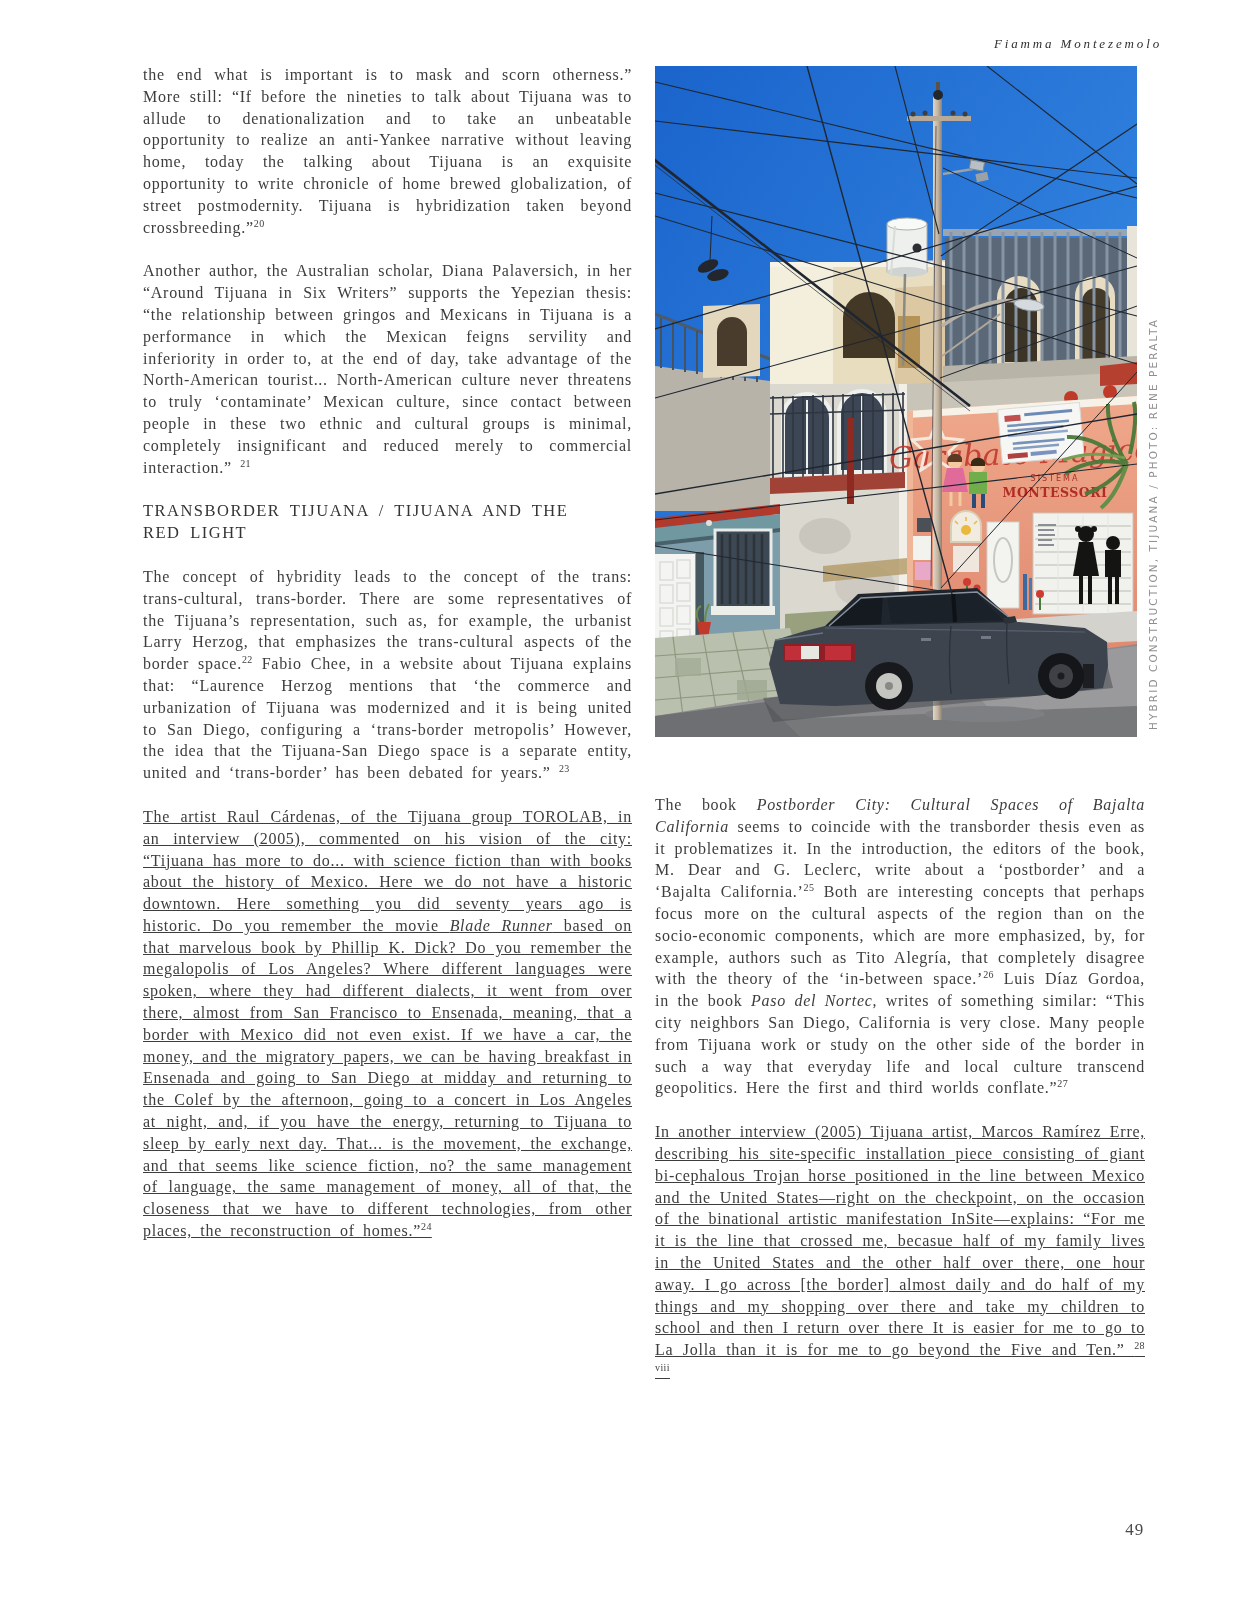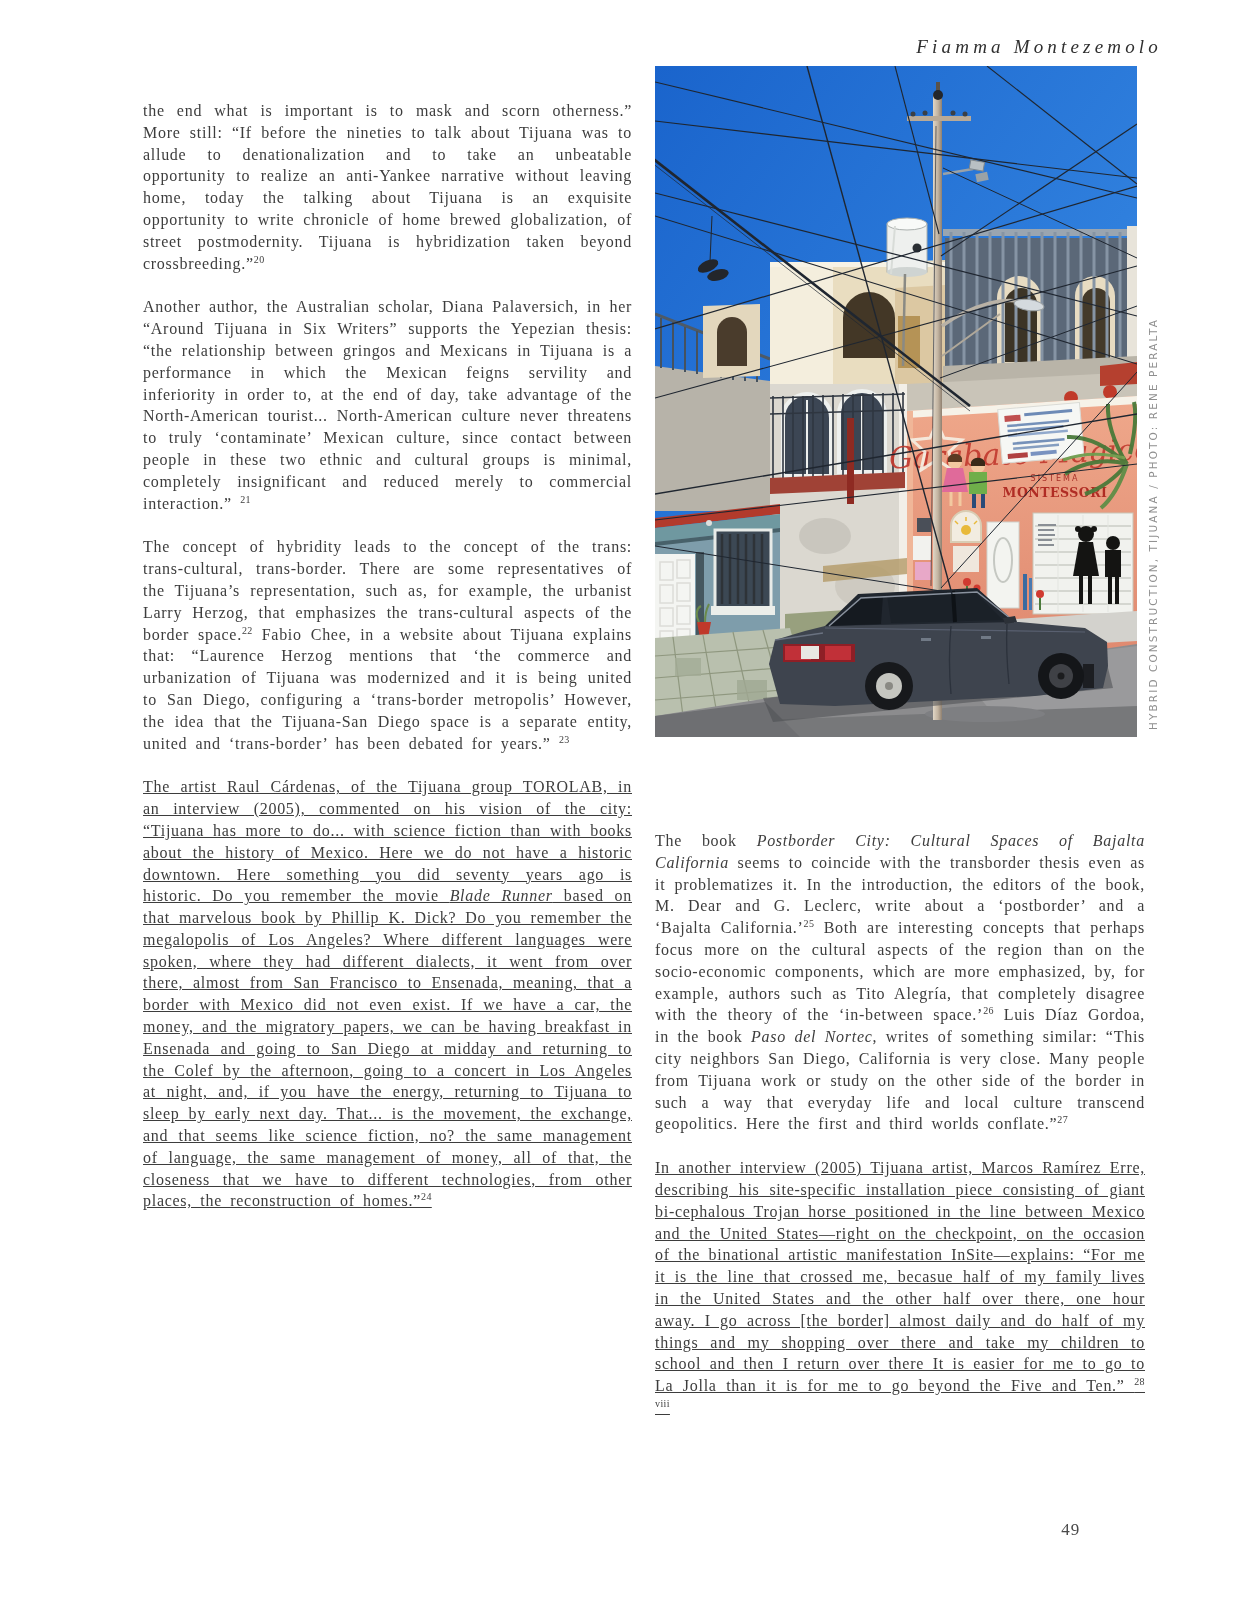--- a/index.html
+++ b/index.html
@@ -1,48 +1,49 @@
 <!DOCTYPE html>
 <html><head>
 <meta charset="utf-8">
 <style>
   html,body{margin:0;padding:0;background:#ffffff;}
   .page{position:relative;width:1237px;height:1600px;background:#ffffff;overflow:hidden;
         font-family:"Liberation Serif", serif;color:#3d3d3d;}
   .running-header{position:absolute;top:36px;left:655px;width:507px;text-align:right;
-        font-style:italic;font-size:19px;letter-spacing:0.22em;color:#2f2f2f;white-space:nowrap;}
+        font-style:italic;font-size:13px;letter-spacing:0.22em;color:#2f2f2f;white-space:nowrap;}
   .col{position:absolute;text-align:justify;font-size:16px;line-height:21.8px;
-        letter-spacing:0.045em;word-spacing:0.22em;margin-top:36px;}
+        letter-spacing:0.045em;word-spacing:0.22em;}
   .col p{margin:0 0 22px 0;}
   .col p:last-child{margin-bottom:0;text-decoration:underline;}
   .col sup{font-size:10px;line-height:0;vertical-align:super;letter-spacing:0.04em;}
   .col i{font-style:italic;}
   #left-col{left:143px;top:64px;width:489px;}
   #right-col{left:655px;top:794px;width:490px;}
   .section-heading{font-size:16.5px;letter-spacing:0.09em;word-spacing:0.25em;line-height:21.8px;
         margin:0 0 22px 0;font-weight:normal;text-align:left;max-width:452px;color:#343434;}
   .photo-wrap{position:absolute;left:655px;top:66px;width:482px;height:671px;}
   .photo-wrap svg{display:block;width:100%;height:100%;}
   .photo-caption{position:absolute;left:1147px;top:300px;height:430px;width:16px;
         writing-mode:vertical-rl;transform:rotate(180deg);white-space:nowrap;
         font-family:"DejaVu Sans", sans-serif;font-size:10.5px;letter-spacing:2.1px;
         color:#8f8f8f;}
-  .page-number{position:absolute;left:1020px;top:1520px;width:60px;text-align:right;
+  .page-number{position:absolute;left:1084px;top:1520px;width:60px;text-align:right;
         font-size:17px;color:#4a4a4a;letter-spacing:0.05em;}
 </style>
 </head>
 <body>
 
 <div class="page">
 
   <div class="running-header">Fiamma Montezemolo</div>
 
   <div id="left-col" class="col">
     <p>the end what is important is to mask and scorn otherness.” More still: “If before the nineties to talk about Tijuana was to allude to denationalization and to take an unbeatable opportunity to realize an anti-Yankee narrative without leaving home, today the talking about Tijuana is an exquisite opportunity to write chronicle of home brewed globalization, of street postmodernity. Tijuana is hybridization taken beyond crossbreeding.”<sup>20</sup></p>
     <p>Another author, the Australian scholar, Diana Palaversich, in her “Around Tijuana in Six Writers” supports the Yepezian thesis: “the relationship between gringos and Mexicans in Tijuana is a performance in which the Mexican feigns servility and inferiority in order to, at the end of day, take advantage of the North-American tourist... North-American culture never threatens to truly ‘contaminate’ Mexican culture, since contact between people in these two ethnic and cultural groups is minimal, completely insignificant and reduced merely to commercial interaction.” <sup>21</sup></p>
+    <h2 class="section-heading">TRANSBORDER TIJUANA / TIJUANA AND THE RED LIGHT</h2>
     <p>The concept of hybridity leads to the concept of the trans: trans-cultural, trans-border. There are some representatives of the Tijuana’s representation, such as, for example, the urbanist Larry Herzog, that emphasizes the trans-cultural aspects of the border space.<sup>22</sup> Fabio Chee, in a website about Tijuana explains that: “Laurence Herzog mentions that ‘the commerce and urbanization of Tijuana was modernized and it is being united to San Diego, configuring a ‘trans-border metropolis’ However, the idea that the Tijuana-San Diego space is a separate entity, united and ‘trans-border’ has been debated for years.” <sup>23</sup></p>
     <p>The artist Raul Cárdenas, of the Tijuana group TOROLAB, in an interview (2005), commented on his vision of the city: “Tijuana has more to do... with science fiction than with books about the history of Mexico. Here we do not have a historic downtown. Here something you did seventy years ago is historic. Do you remember the movie <i>Blade Runner</i> based on that marvelous book by Phillip K. Dick? Do you remember the megalopolis of Los Angeles? Where different languages were spoken, where they had different dialects, it went from over there, almost from San Francisco to Ensenada, meaning, that a border with Mexico did not even exist. If we have a car, the money, and the migratory papers, we can be having breakfast in Ensenada and going to San Diego at midday and returning to the Colef by the afternoon, going to a concert in Los Angeles at night, and, if you have the energy, returning to Tijuana to sleep by early next day. That... is the movement, the exchange, and that seems like science fiction, no? the same management of language, the same management of money, all of that, the closeness that we have to different technologies, from other places, the reconstruction of homes.”<sup>24</sup></p>
   </div>
 
   <div class="photo-wrap">
     <svg viewBox="0 0 482 671" preserveAspectRatio="none">
       <defs>
         <linearGradient id="skyGrad" x1="0" y1="0" x2="1" y2="1">
           <stop offset="0" stop-color="#1a64cc"></stop>
             <stop offset="0.6" stop-color="#2f7fdd"></stop>

